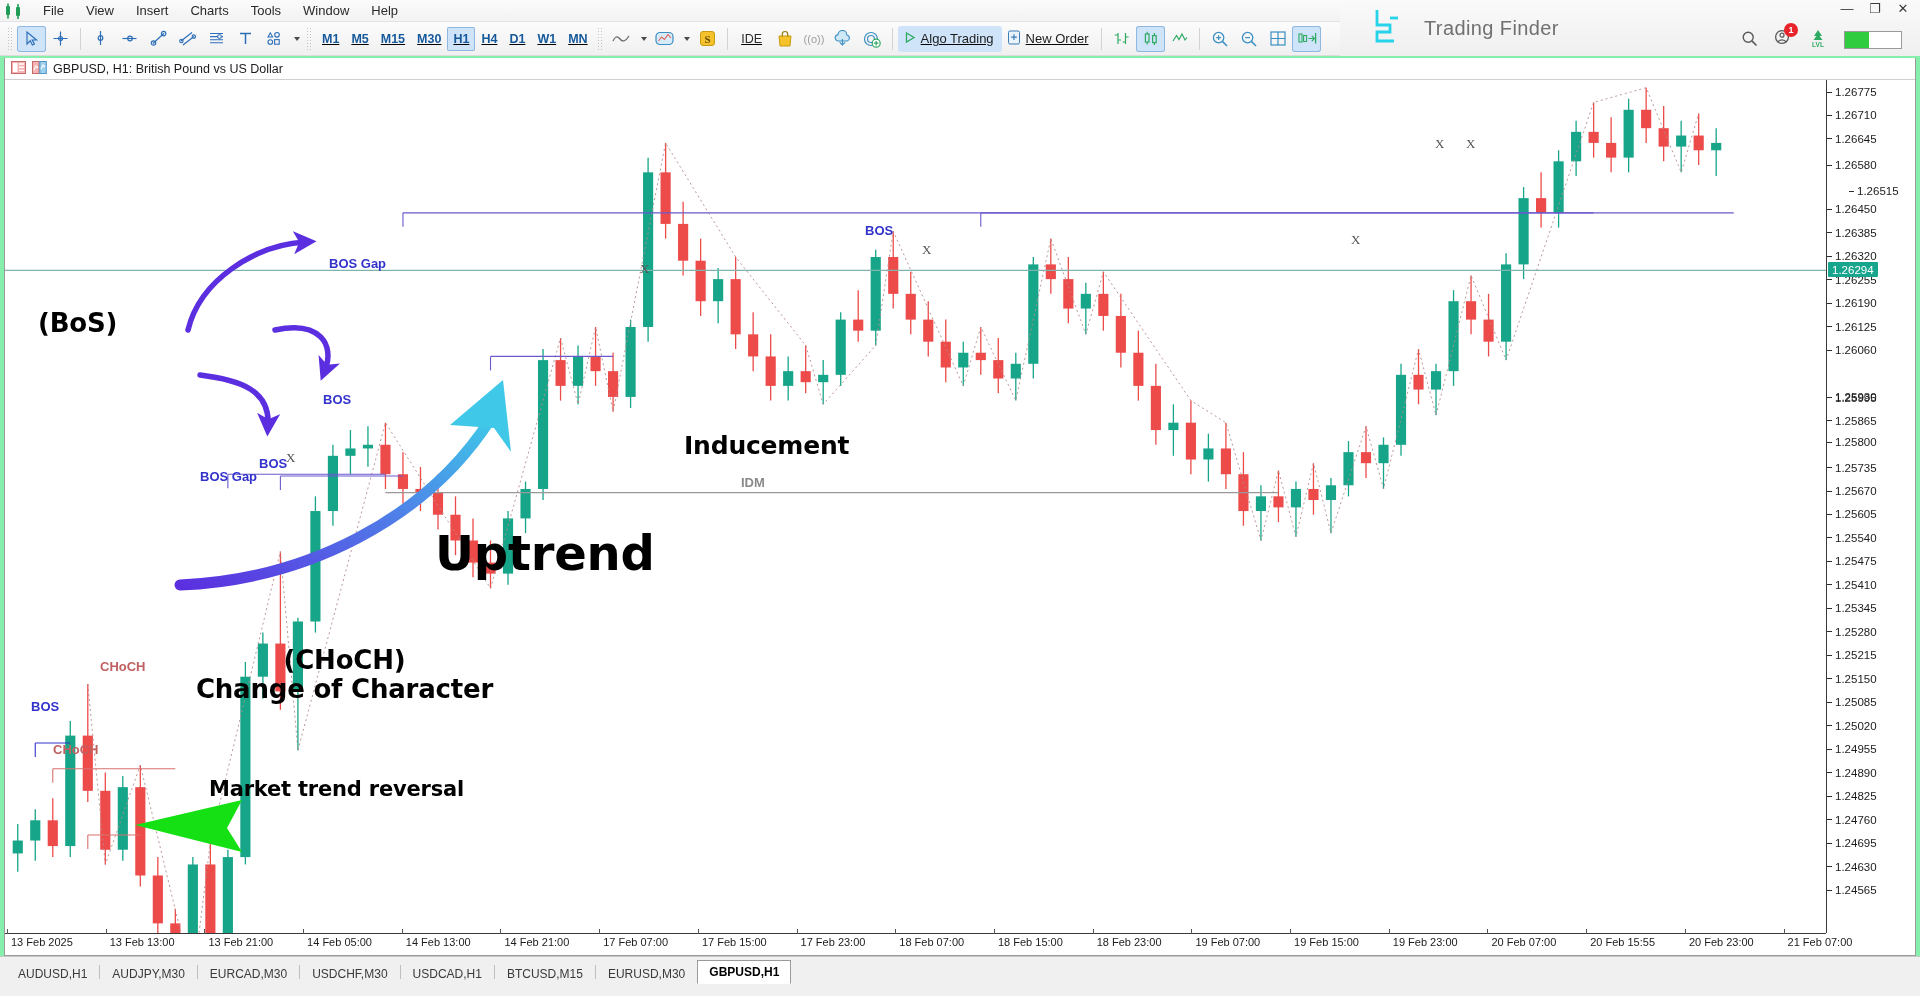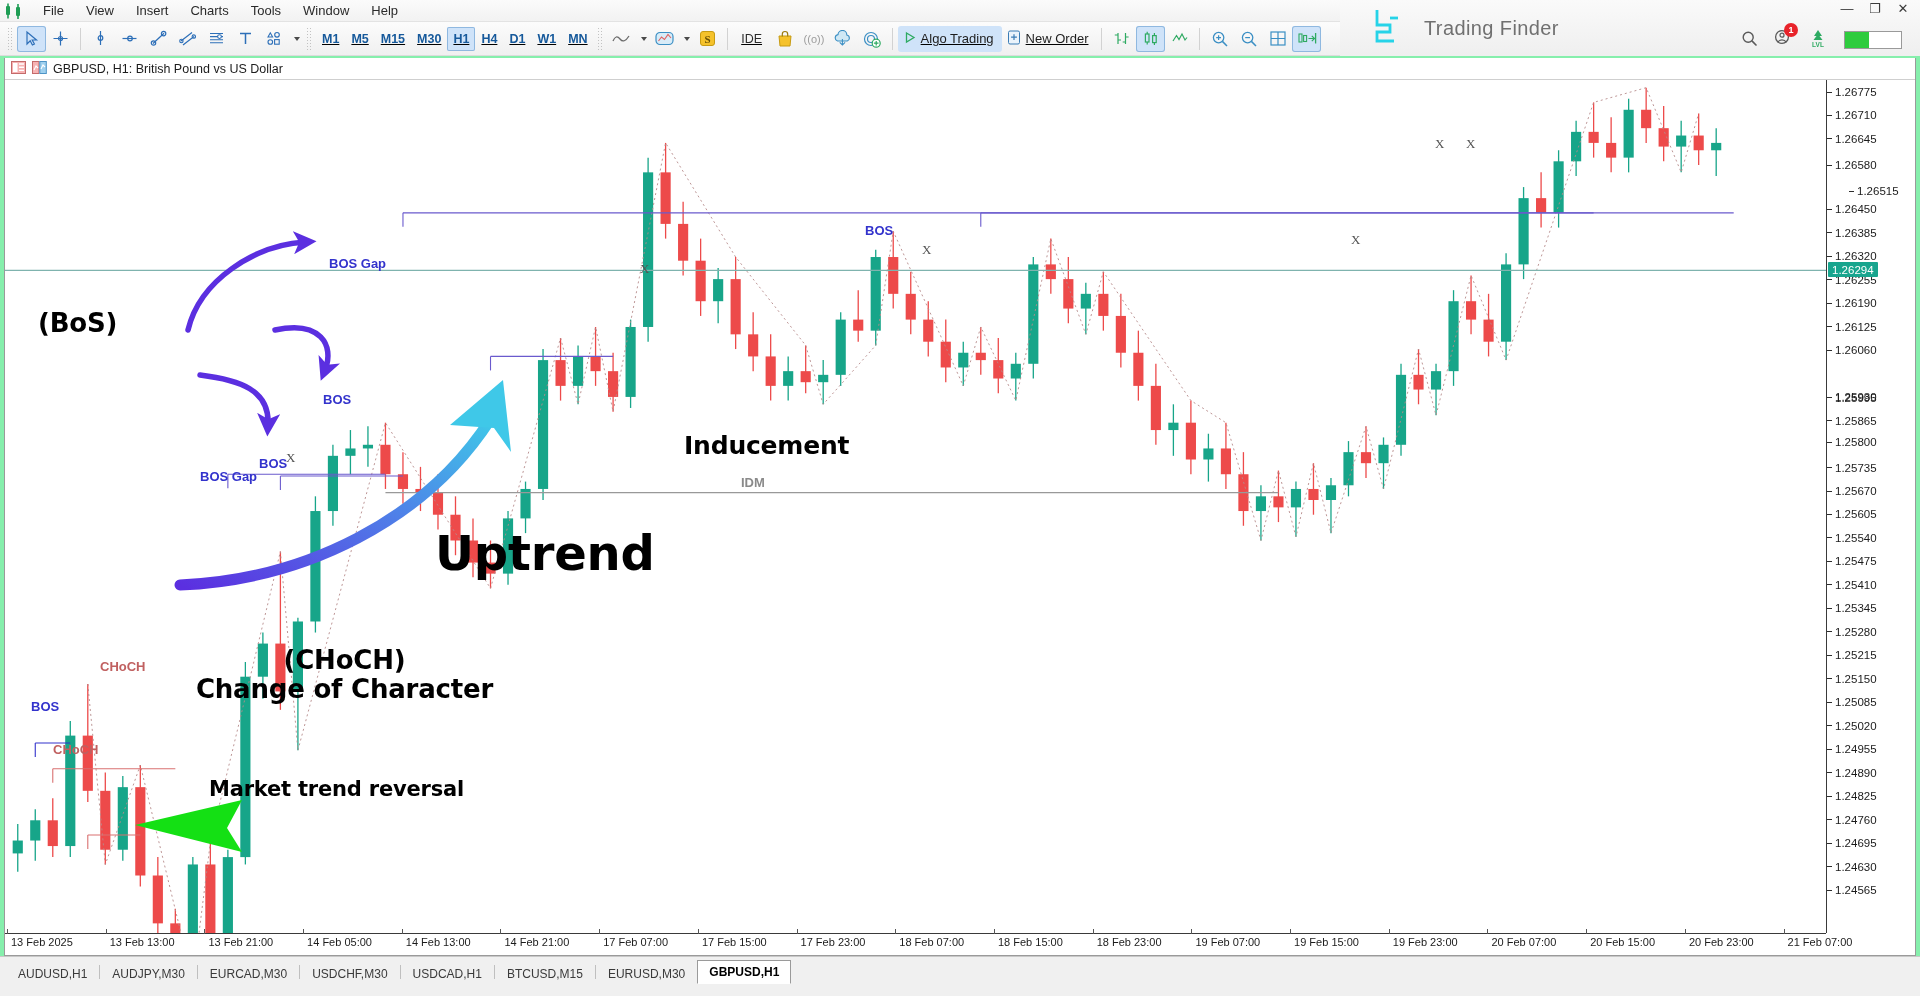--- a/index.html
+++ b/index.html
@@ -842,21 +842,21 @@
         <div class="time-tick" style="left: 1091.69px;">18 Feb 23:00</div>
         <div class="time-mark" style="left: 1087.69px;"></div>
         <div class="time-tick" style="left: 1190.39px;">19 Feb 07:00</div>
         <div class="time-mark" style="left: 1186.39px;"></div>
         <div class="time-tick" style="left: 1289.09px;">19 Feb 15:00</div>
         <div class="time-mark" style="left: 1285.09px;"></div>
         <div class="time-tick" style="left: 1387.79px;">19 Feb 23:00</div>
         <div class="time-mark" style="left: 1383.79px;"></div>
         <div class="time-tick" style="left: 1486.49px;">20 Feb 07:00</div>
         <div class="time-mark" style="left: 1482.49px;"></div>
-        <div class="time-tick" style="left: 1585.19px;">20 Feb 15:00</div>
+        <div class="time-tick" style="left: 1585.19px;">20 Feb 15:55</div>
         <div class="time-mark" style="left: 1581.19px;"></div>
         <div class="time-tick" style="left: 1683.89px;">20 Feb 23:00</div>
         <div class="time-mark" style="left: 1679.89px;"></div>
         <div class="time-tick" style="left: 1782.59px;">21 Feb 07:00</div>
         <div class="time-mark" style="left: 1778.59px;"></div>
       </div>
   </div>
 
   <div class="tabbar">
     <div class="tabs">

